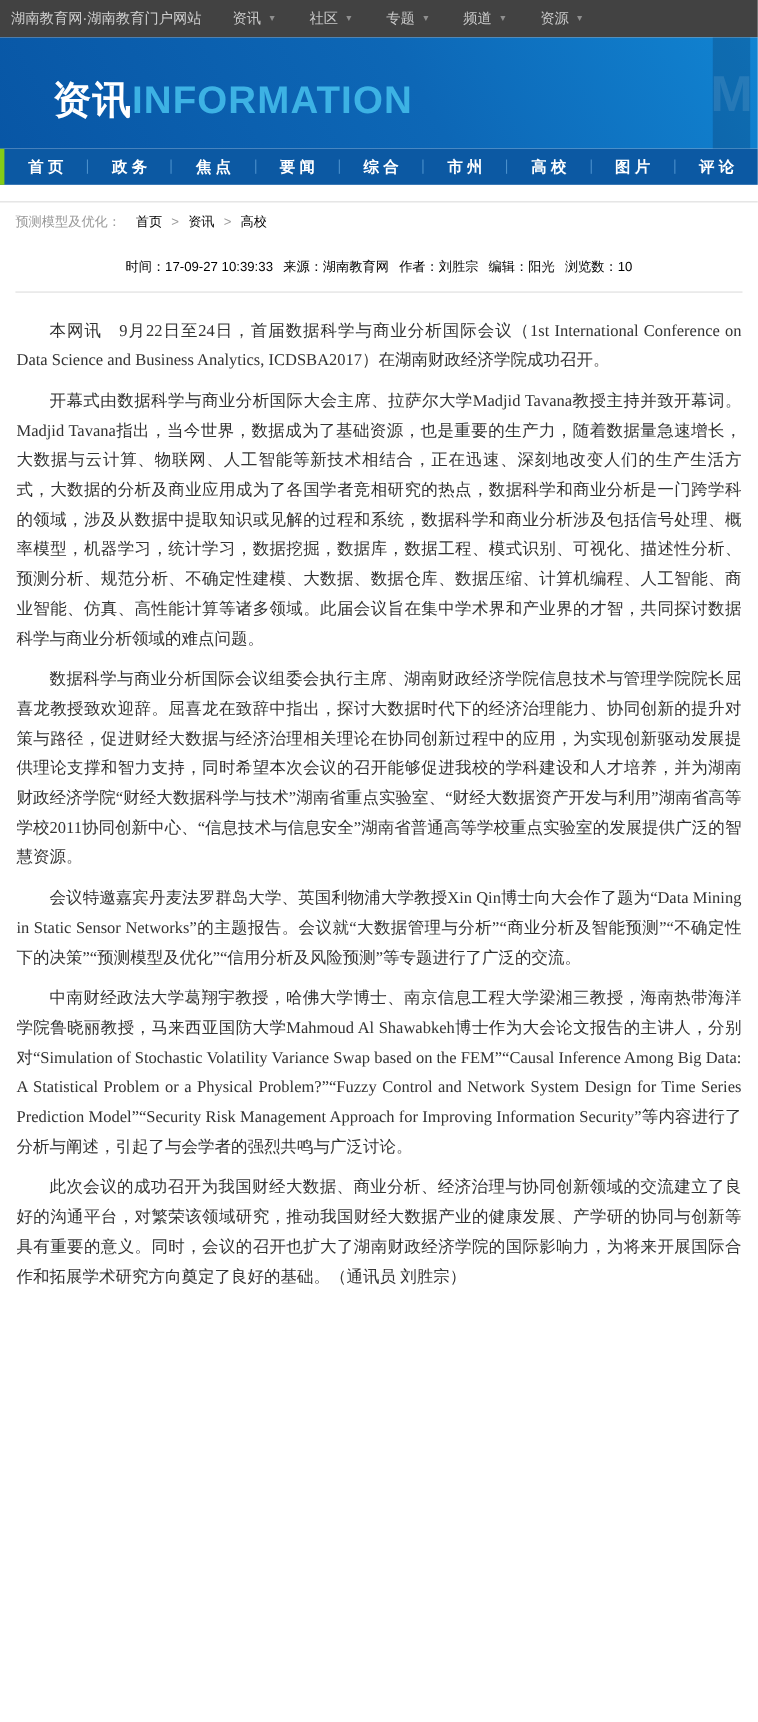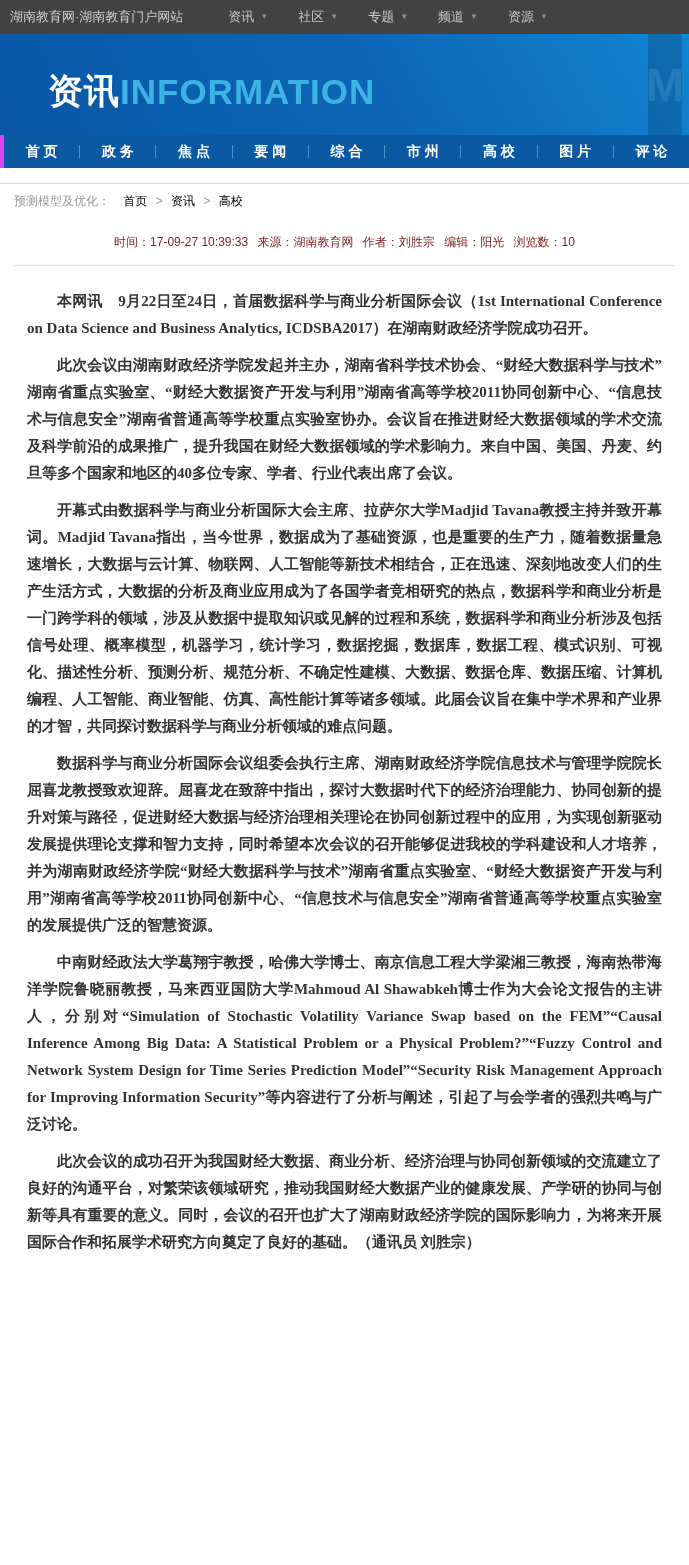--- a/index.html
+++ b/index.html
@@ -2,58 +2,58 @@
 <html lang="zh"><head>
 <meta charset="utf-8">
 <style>
   html,body{margin:0;padding:0;background:#fff;}
   .page{width:689px;min-height:1565px;margin:0 auto;background:#fff;overflow:hidden;
         font-family:"Liberation Sans","DejaVu Sans",sans-serif;}
 
   
   .topbar{height:34px;background:#424242;display:flex;align-items:center;
           padding:0 10px;box-sizing:border-box;color:#c9c9c9;font-size:13px;}
-  .site-title{margin-right:45px;color:#cfcfcf;cursor:pointer;}
+  .site-title{margin-right:28px;color:#cfcfcf;cursor:pointer;}
   .topbar-menus{display:flex;align-items:center;}
   .tb-menu{display:flex;align-items:center;margin-right:30px;cursor:pointer;color:#c9c9c9;}
   .tb-arrow{font-size:8px;color:#8f8f8f;margin-left:6px;line-height:1;}
 
   
   .banner{height:101px;background:linear-gradient(60deg,#0856a5 0%,#0d67b6 55%,#1184d2 100%);
           position:relative;display:flex;align-items:center;padding-left:48px;
           box-sizing:border-box;padding-top:14px;}
   .banner-cn{font-size:35px;font-weight:bold;color:#fff;letter-spacing:1px;}
   .banner-en{font-size:35px;color:#3db2e4;letter-spacing:1px;font-weight:700;}
   .banner-watermark{position:absolute;right:7px;top:0;height:100%;width:34px;
           background:rgba(8,34,68,0.22);display:flex;align-items:center;justify-content:center;
           font-size:46px;font-weight:bold;color:rgba(255,255,255,0.10);}
 
   
   .main-nav{height:33px;background:#0c59a3;display:flex;align-items:stretch;
-            border-left:4px solid #d946ef;box-sizing:border-box;}
+            border-left:4px solid #84cc16;box-sizing:border-box;}
   .nav-item{flex:1;display:flex;align-items:center;justify-content:center;
             color:#fff;font-size:14px;font-weight:bold;cursor:pointer;white-space:nowrap;}
   .nav-divider{width:1px;background:#4a90cc;margin:10px 0;}
 
   
   .thin-rule{border-top:1px solid #dcdcdc;margin-top:15px;}
   .breadcrumb{padding:9px 14px 0;color:#999;font-size:12px;}
   .crumb-link{color:#000000;cursor:pointer;}
   .crumb-sep{margin:0 5px;color:#999;}
 
   
   .article-title{text-align:center;font-size:26px;font-weight:400;color:#333;
                  font-family:"Liberation Serif","DejaVu Serif",serif;
                  margin:32px 40px 0;letter-spacing:1px;}
-  .meta{text-align:center;color:#7f1d1d;font-size:12px;margin-top:24px;}
+  .meta{text-align:center;color:#000000;font-size:12px;margin-top:24px;}
   .meta-item{margin:0 3px;}
   .meta-rule{border:none;border-top:1px solid #ddd;margin:14px 14px 0;}
   .article-body{padding:22px 15px 24px;font-size:15px;line-height:27px;color:#333;
                 font-family:"Liberation Serif","DejaVu Serif",serif;text-align:justify;}
-  .article-body p{text-indent:2em;margin:0 12px 10px;font-weight:bold;}
+  .article-body p{text-indent:2em;margin:0 0 10px;}
   .article-body p:last-child{margin-bottom:0;}
 </style>
 </head>
 <body>
 
 <div class="page">
 
   <header class="topbar">
     <span class="site-title">湖南教育网·湖南教育门户网站</span>
     <nav class="topbar-menus" id="topbar-menus">
@@ -121,21 +121,21 @@
       <span class="meta-item"><span>来源：</span><span>湖南教育网</span></span>
       <span class="meta-item"><span>作者：</span><span>刘胜宗</span></span>
       <span class="meta-item"><span>编辑：</span><span>阳光</span></span>
       <span class="meta-item"><span>浏览数：</span><span>10</span></span>
     </div>
 
     <hr class="meta-rule">
 
     <article class="article-body" id="article-body">
         <p>本网讯　9月22日至24日，首届数据科学与商业分析国际会议（1st International Conference on Data Science and Business Analytics, ICDSBA2017）在湖南财政经济学院成功召开。</p>
-        <p>此次会议由湖南财政经济学院发起并主办，湖南省科学技术协会、“财经大数据科学与技术”湖南省重点实验室、“财经大数据资产开发与利用”湖南省高等学校2011协同创新中心、“信息技术与信息安全”湖南省普通高等学校重点实验室协办。会议旨在推进财经大数据领域的学术交流及科学前沿的成果推广，提升我国在财经大数据领域的学术影响力。来自中国、美国、丹麦、约旦等多个国家和地区的40多位专家、学者、行业代表出席了会议。</p>
         <p>开幕式由数据科学与商业分析国际大会主席、拉萨尔大学Madjid Tavana教授主持并致开幕词。Madjid Tavana指出，当今世界，数据成为了基础资源，也是重要的生产力，随着数据量急速增长，大数据与云计算、物联网、人工智能等新技术相结合，正在迅速、深刻地改变人们的生产生活方式，大数据的分析及商业应用成为了各国学者竞相研究的热点，数据科学和商业分析是一门跨学科的领域，涉及从数据中提取知识或见解的过程和系统，数据科学和商业分析涉及包括信号处理、概率模型，机器学习，统计学习，数据挖掘，数据库，数据工程、模式识别、可视化、描述性分析、预测分析、规范分析、不确定性建模、大数据、数据仓库、数据压缩、计算机编程、人工智能、商业智能、仿真、高性能计算等诸多领域。此届会议旨在集中学术界和产业界的才智，共同探讨数据科学与商业分析领域的难点问题。</p>
         <p>数据科学与商业分析国际会议组委会执行主席、湖南财政经济学院信息技术与管理学院院长屈喜龙教授致欢迎辞。屈喜龙在致辞中指出，探讨大数据时代下的经济治理能力、协同创新的提升对策与路径，促进财经大数据与经济治理相关理论在协同创新过程中的应用，为实现创新驱动发展提供理论支撑和智力支持，同时希望本次会议的召开能够促进我校的学科建设和人才培养，并为湖南财政经济学院“财经大数据科学与技术”湖南省重点实验室、“财经大数据资产开发与利用”湖南省高等学校2011协同创新中心、“信息技术与信息安全”湖南省普通高等学校重点实验室的发展提供广泛的智慧资源。</p>
+        <p>会议特邀嘉宾丹麦法罗群岛大学、英国利物浦大学教授Xin Qin博士向大会作了题为“Data Mining in Static Sensor Networks”的主题报告。会议就“大数据管理与分析”“商业分析及智能预测”“不确定性下的决策”“预测模型及优化”“信用分析及风险预测”等专题进行了广泛的交流。</p>
         <p>中南财经政法大学葛翔宇教授，哈佛大学博士、南京信息工程大学梁湘三教授，海南热带海洋学院鲁晓丽教授，马来西亚国防大学Mahmoud Al Shawabkeh博士作为大会论文报告的主讲人，分别对“Simulation of Stochastic Volatility Variance Swap based on the FEM”“Causal Inference Among Big Data: A Statistical Problem or a Physical Problem?”“Fuzzy Control and Network System Design for Time Series Prediction Model”“Security Risk Management Approach for Improving Information Security”等内容进行了分析与阐述，引起了与会学者的强烈共鸣与广泛讨论。</p>
         <p>此次会议的成功召开为我国财经大数据、商业分析、经济治理与协同创新领域的交流建立了良好的沟通平台，对繁荣该领域研究，推动我国财经大数据产业的健康发展、产学研的协同与创新等具有重要的意义。同时，会议的召开也扩大了湖南财政经济学院的国际影响力，为将来开展国际合作和拓展学术研究方向奠定了良好的基础。（通讯员 刘胜宗）</p>
       </article>
   </main>
 
 </div>
 
 </body></html>

